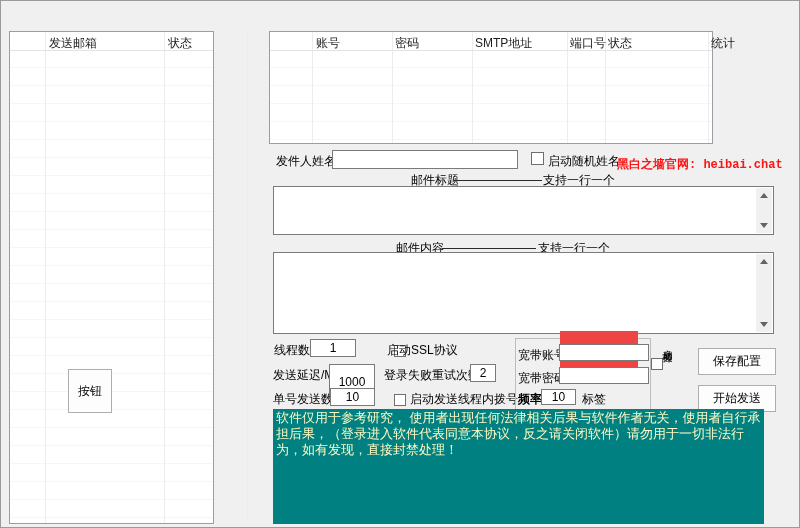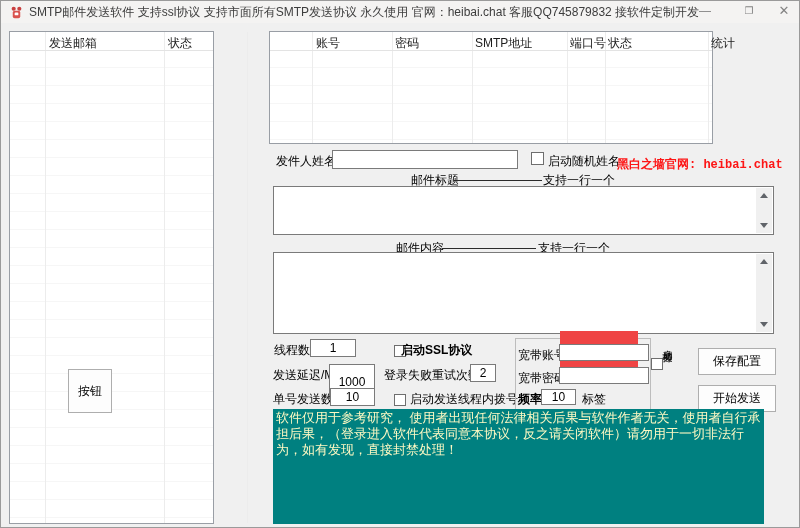--- a/index.html
+++ b/index.html
@@ -52,32 +52,20 @@
 
   .teal { position: absolute; left: 272px; top: 408px; width: 491px; height: 115px;
           background: #008080; color: #fef9c3; font-size: 13px; line-height: 16px;
           padding: 1px 3px; overflow: hidden; }
 </style>
 </head>
 <body>
 
 <div class="win">
 
-  <div class="titlebar">
-    <svg class="app-icon" viewBox="0 0 16 16">
-      <circle cx="5" cy="4" r="2.2" fill="#c94040"></circle>
-      <circle cx="11" cy="4" r="2.2" fill="#c94040"></circle>
-      <rect x="4" y="6" width="8" height="8" rx="2" fill="#d9534f"></rect>
-      <rect x="6" y="8" width="4" height="3" rx="1" fill="#ffffff"></rect>
-    </svg>
-    <span class="title-text">SMTP邮件发送软件 支持ssl协议 支持市面所有SMTP发送协议 永久使用 官网：heibai.chat 客服QQ745879832 接软件定制开发</span>
-    <span class="win-btn wb-min">—</span>
-    <span class="win-btn wb-max">❐</span>
-    <span class="win-btn wb-close">✕</span>
-  </div>
 
   <div class="panel" style="left:8px; top:30px; width:205px; height:493px;">
     <div class="rowlines"></div>
     <div class="vline" style="left:35px;"></div>
     <div class="vline" style="left:154px;"></div>
     <div class="vline" style="left:237px;"></div>
     <div class="hdr-sep"></div>
     <span class="hdr-cell" style="left:39px;">发送邮箱</span>
     <span class="hdr-cell" style="left:158px;">状态</span>
   </div>
@@ -124,21 +112,21 @@
     <div class="vscroll">
       <div class="arr up"></div>
       <div class="arr down"></div>
     </div>
   </div>
 
   <span class="lbl" style="left:273px; top:342px;">线程数</span>
   <input class="inp center" style="left: 309px; top: 338px; width: 46px; height: 18px;" value="1">
 
   <span class="cb" style="left:393px; top:344px;"></span>
-  <span class="lbl" style="left:400px; top:342px;font-weight:bold;">启动SSL协议</span>
+  <span class="lbl" style="left:386px; top:342px;">启动SSL协议</span>
 
   <span class="lbl" style="left:272px; top:367px;">发送延迟/MS</span>
   <input class="inp center" style="left: 328px; top: 363px; width: 46px; height: 35px;" value="1000">
 
   <span class="lbl" style="left:383px; top:367px;">登录失败重试次数</span>
   <input class="inp center" style="left: 469px; top: 363px; width: 26px; height: 18px;" value="2">
 
   <span class="lbl" style="left:272px; top:391px;">单号发送数</span>
   <input class="inp center" style="left: 329px; top: 387px; width: 45px; height: 18px;" value="10">
 

